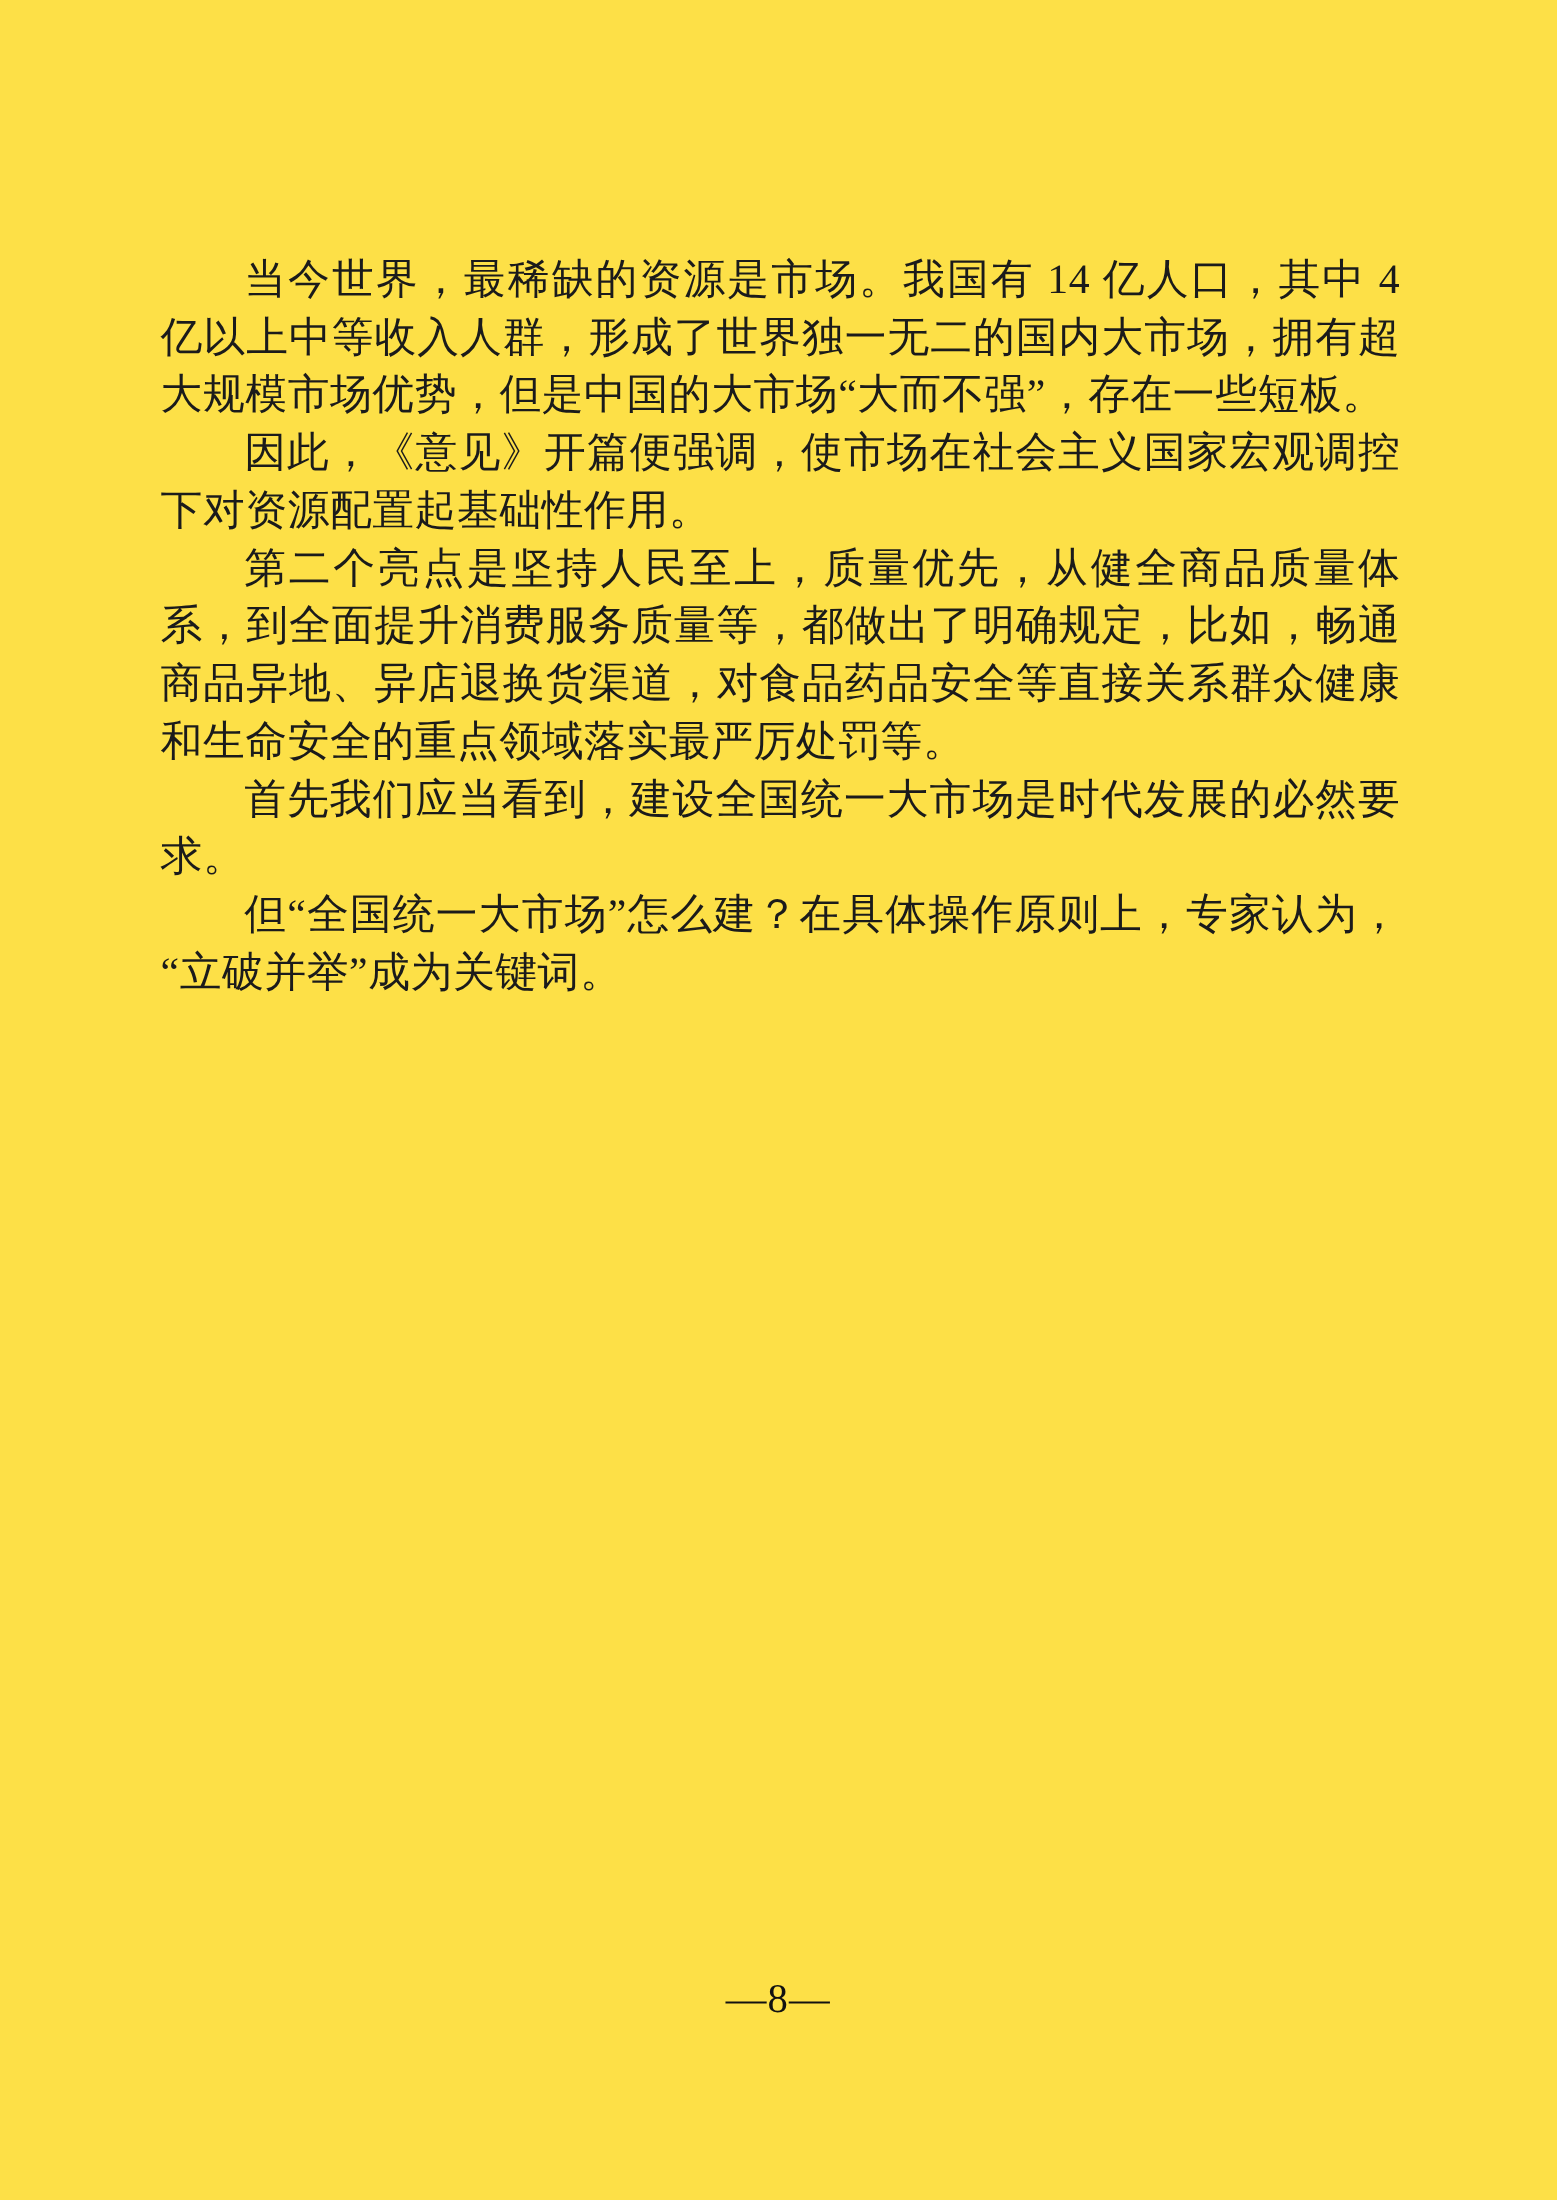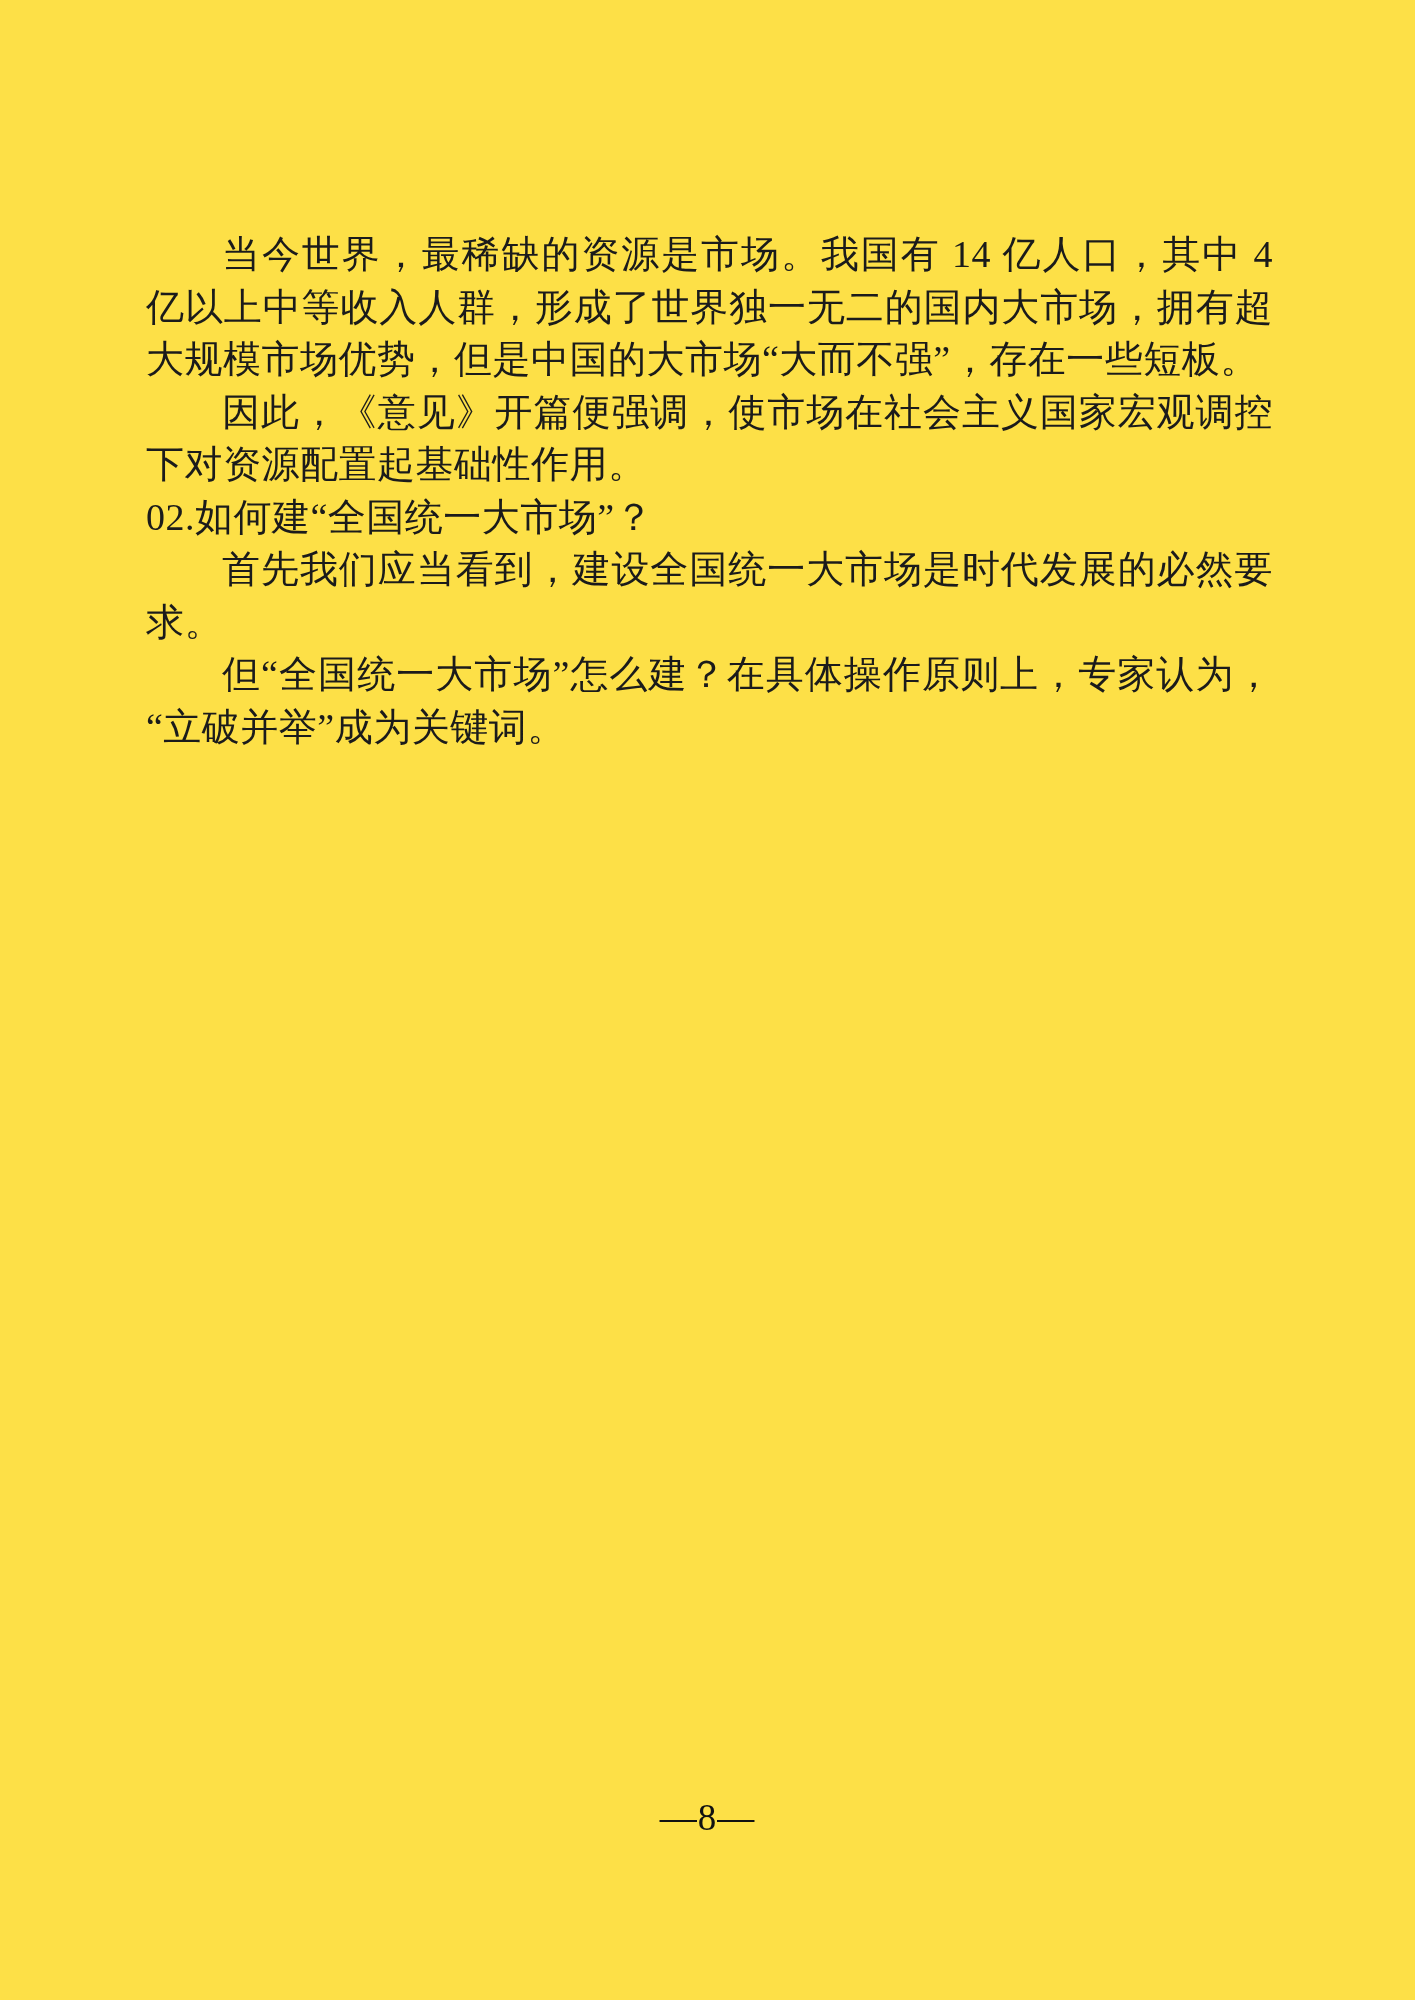--- a/index.html
+++ b/index.html
@@ -48,18 +48,18 @@
     color: #111111;
   }
 </style>
 </head>
 <body>
 
 <div class="page">
   <div class="text-block">
     <p class="para-indent">当今世界，最稀缺的资源是市场。我国有 14 亿人口，其中 4 亿以上中等收入人群，形成了世界独一无二的国内大市场，拥有超大规模市场优势，但是中国的大市场“大而不强”，存在一些短板。</p>
     <p class="para-indent">因此，《意见》开篇便强调，使市场在社会主义国家宏观调控下对资源配置起基础性作用。</p>
-    <p class="para-flush">02.如何建“全国统一大市场”？</p>
+    <p class="para-indent">第二个亮点是坚持人民至上，质量优先，从健全商品质量体系，到全面提升消费服务质量等，都做出了明确规定，比如，畅通商品异地、异店退换货渠道，对食品药品安全等直接关系群众健康和生命安全的重点领域落实最严厉处罚等。</p>
     <p class="para-indent">首先我们应当看到，建设全国统一大市场是时代发展的必然要求。</p>
     <p class="para-indent">但“全国统一大市场”怎么建？在具体操作原则上，专家认为，“立破并举”成为关键词。</p>
   </div>
   <div class="page-number">—8—</div>
 </div>
 
 </body></html>

